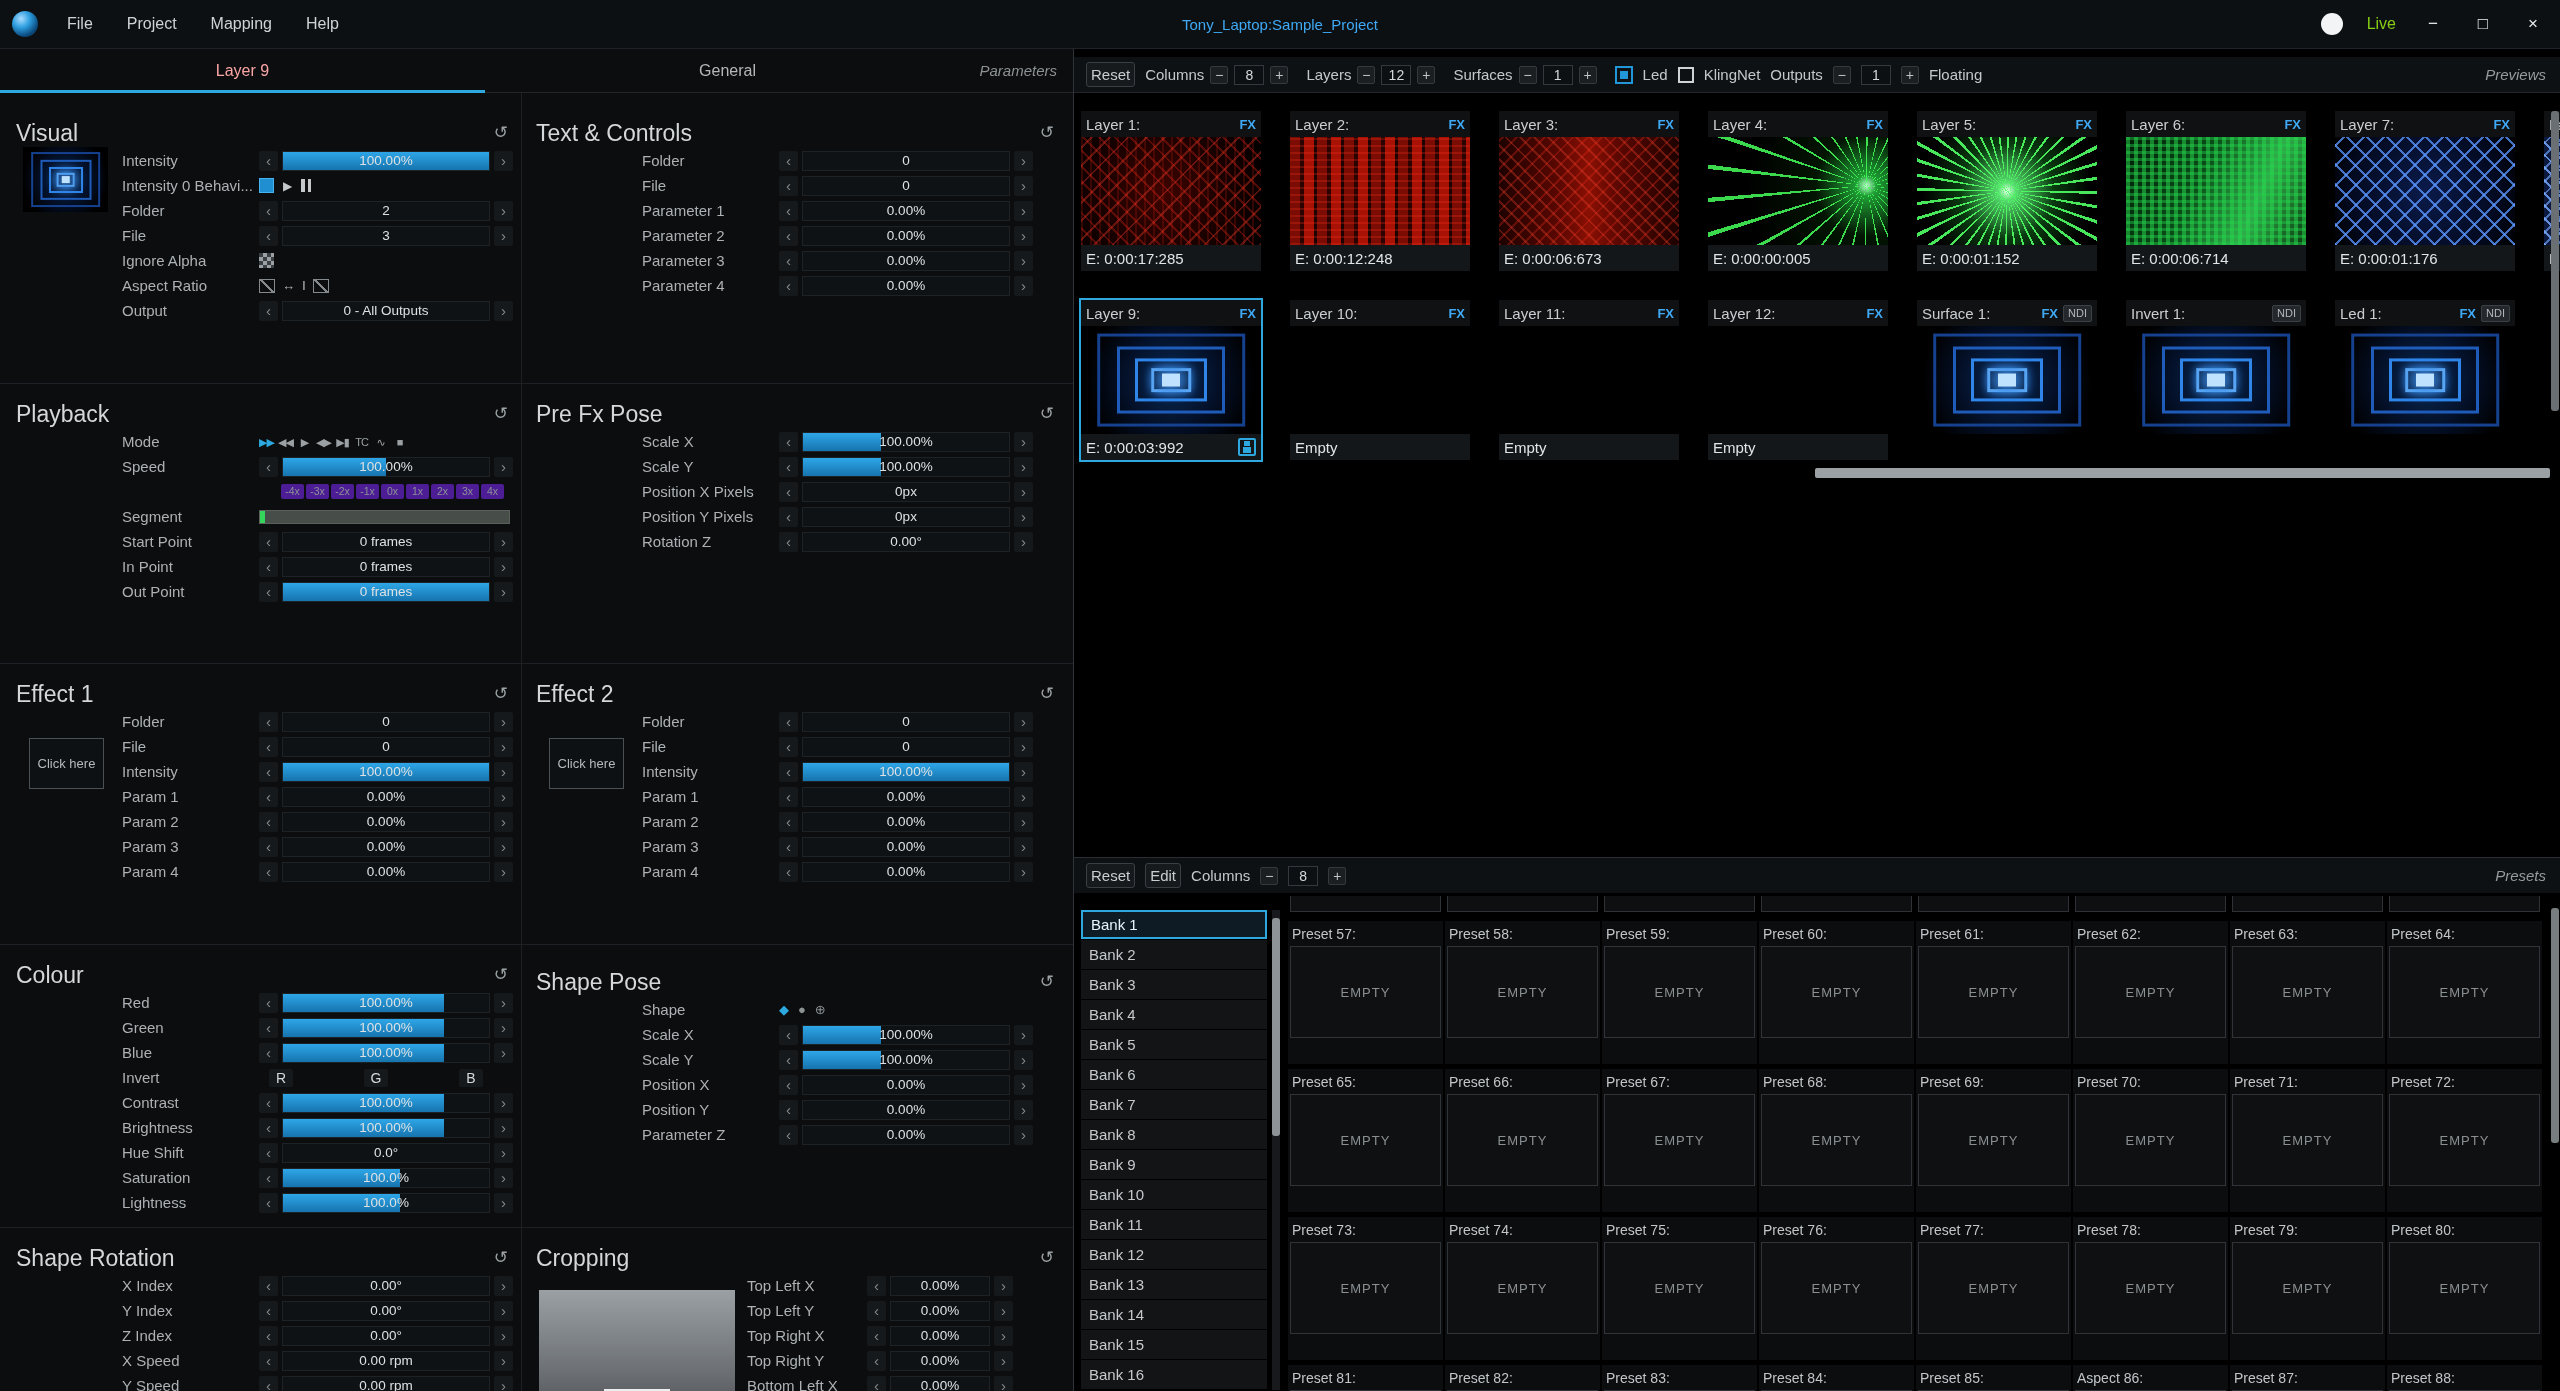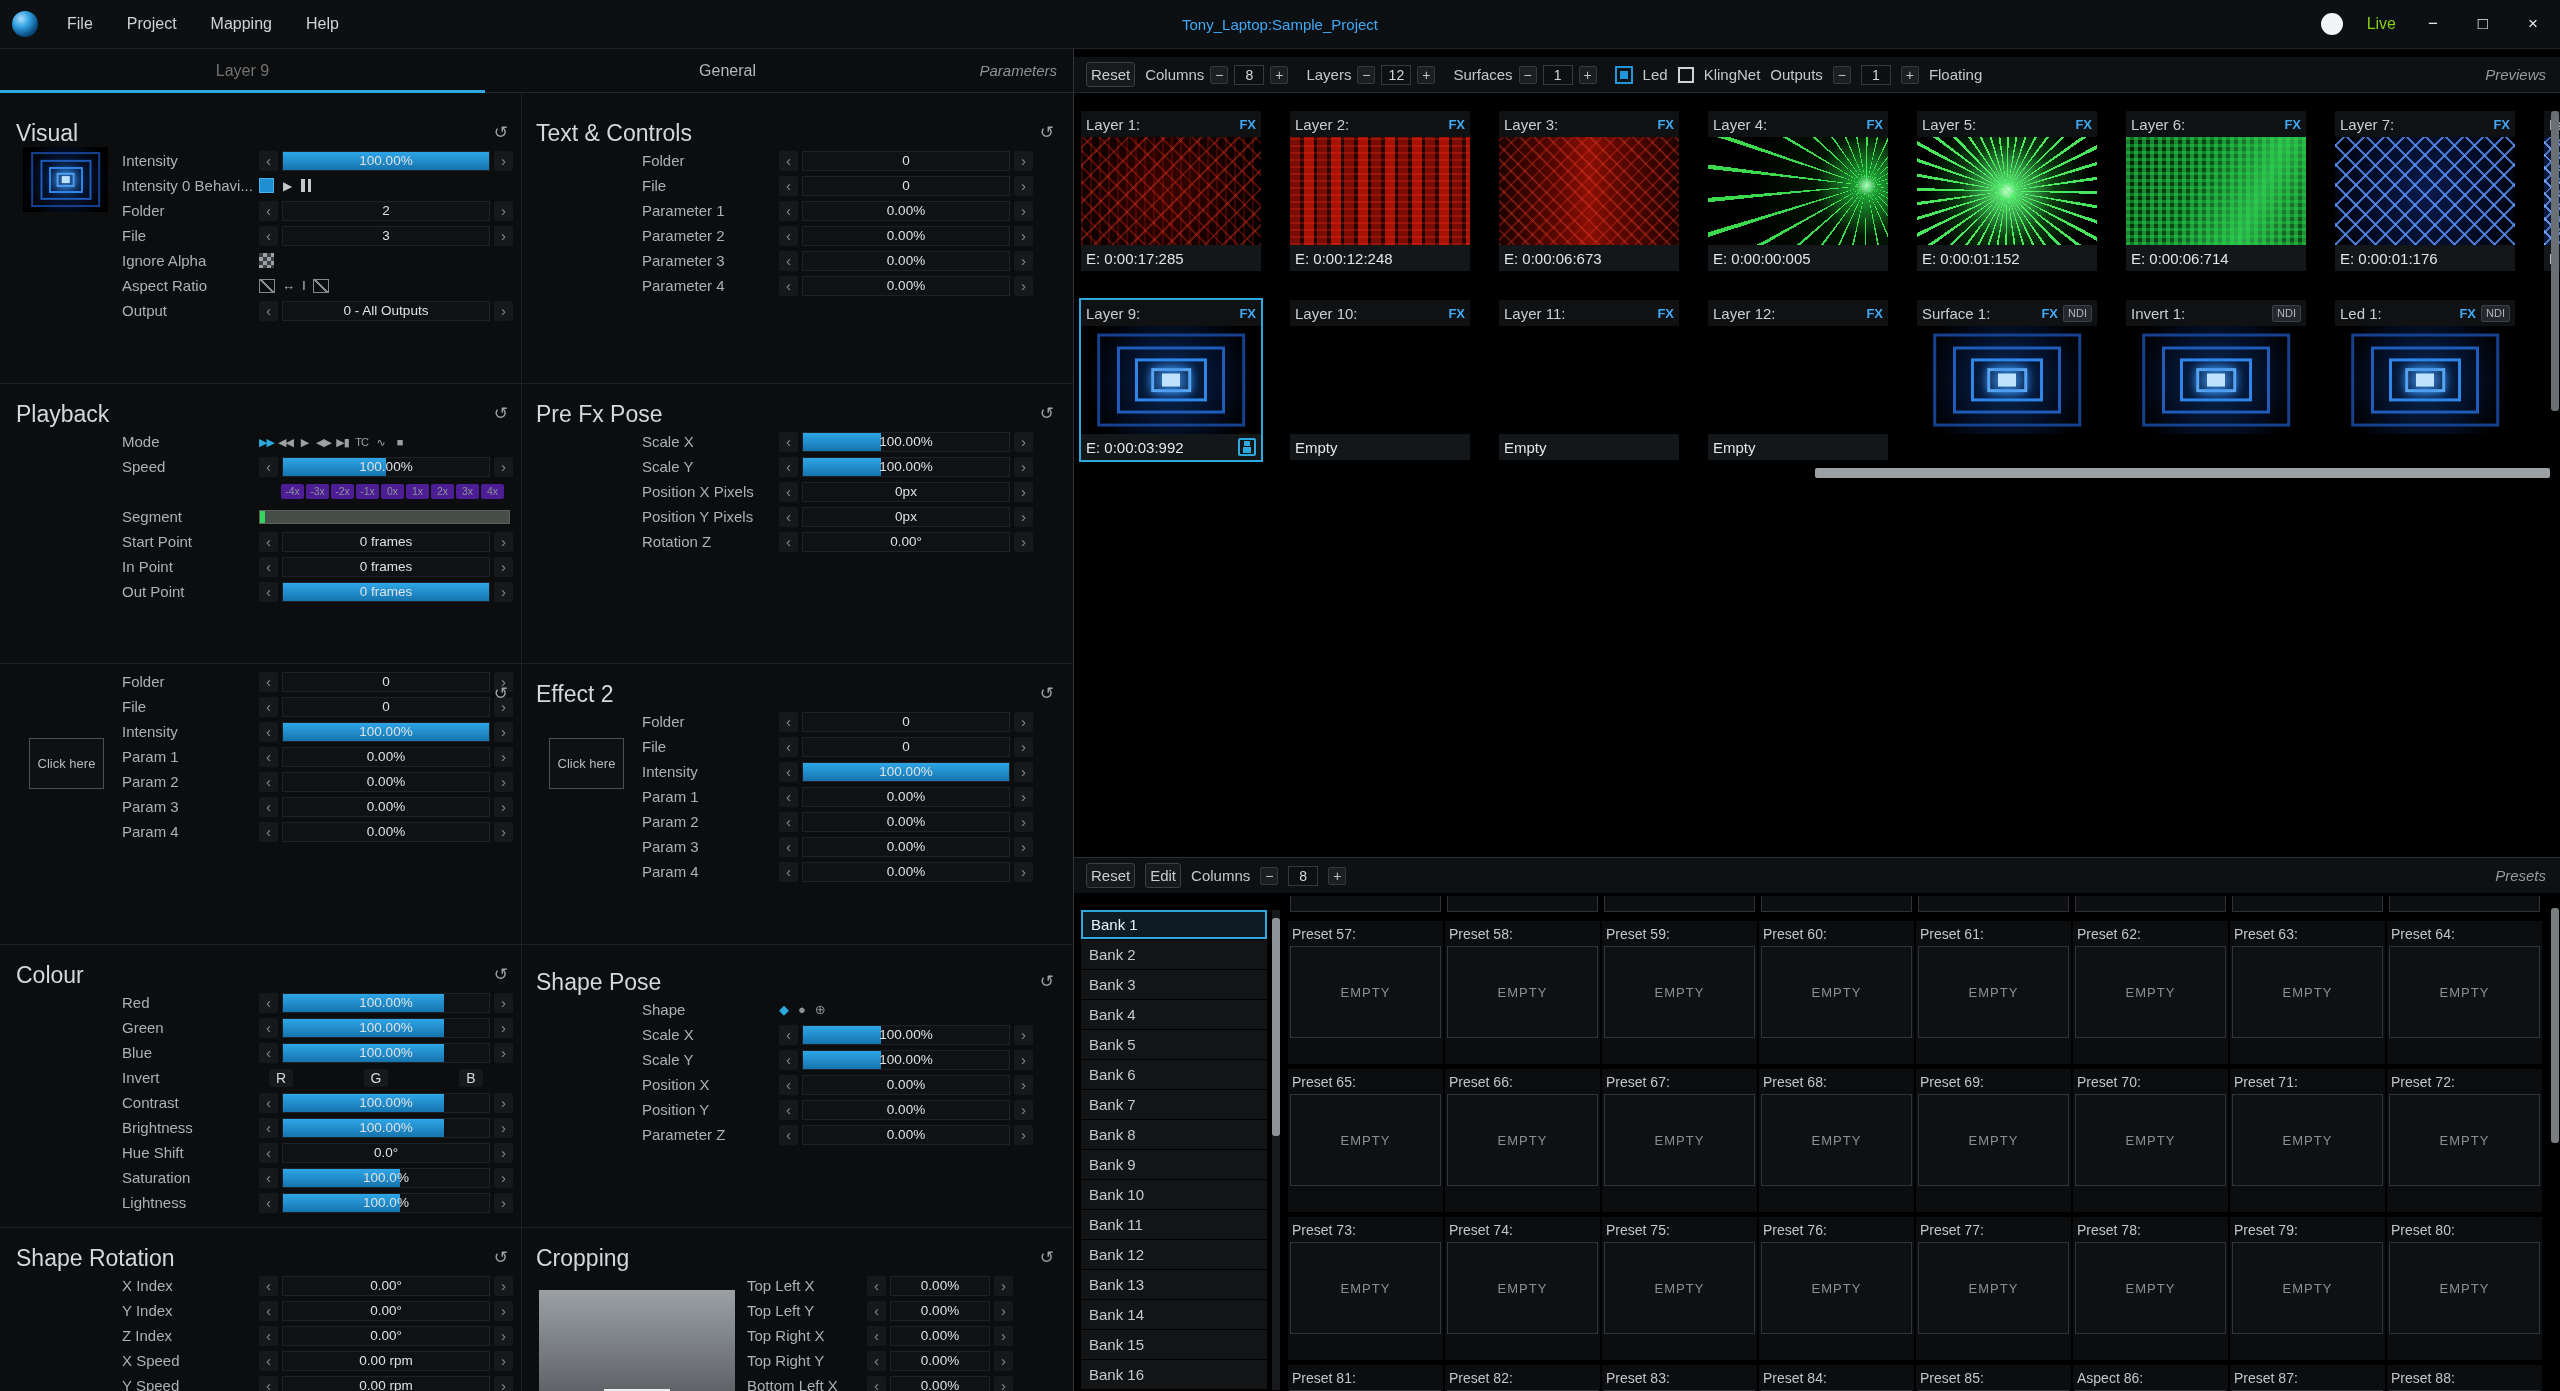--- a/index.html
+++ b/index.html
@@ -12,21 +12,21 @@
   .menu-item{padding:0 17px;font-size:16px;color:#cfd3d5;}
   #win-title{position:absolute;left:50%;transform:translateX(-50%);color:#3fa9f5;font-size:15px;}
   .top-right{margin-left:auto;display:flex;align-items:center;gap:24px;padding-right:14px;}
   .live-dot{width:22px;height:22px;border-radius:50%;background:#f2f4f5;}
   .live-label{font-size:16px;color:#84cc16;}
   .winbtn{font-size:17px;color:#e8eaec;width:26px;text-align:center;}
   
   #leftpanel{position:absolute;left:0;top:49px;width:1074px;height:1342px;background:#0b0d0f;border-right:1px solid #30343a;overflow:hidden;}
   #tabbar{position:absolute;top:0;left:0;width:100%;height:44px;border-bottom:1px solid #23272a;display:flex;align-items:center;}
   .tab{width:485px;text-align:center;font-size:16px;color:#b4b8ba;}
-  .tab.active{color:#737373;}
+  .tab.active{color:#fca5a5;}
   .tab-underline{position:absolute;left:0;bottom:-1px;width:485px;height:3px;background:#2da9e0;}
   .params-link{margin-left:auto;padding-right:16px;font-style:italic;color:#8d9294;font-size:15px;}
   .hr{position:absolute;left:0;width:100%;height:1px;background:#1d2125;}
   .vr{position:absolute;left:521px;top:44px;bottom:0;width:1px;background:#1d2125;}
   .section{position:absolute;overflow:hidden;}
   .sec-title{font-size:23px;color:#d5d8da;padding:12px 0 0 8px;height:40px;}
   .sec-reset{position:absolute;right:12px;top:14px;font-size:17px;color:#9aa0a3;}
   .prow{display:flex;align-items:center;height:25px;padding-left:114px;}
   .plabel{width:137px;font-size:15px;color:#adb1b4;white-space:nowrap;overflow:hidden;text-overflow:ellipsis;flex:none;}
   .chev{flex:none;width:19px;height:20px;background:#16191c;color:#84898d;font-size:15px;line-height:19px;text-align:center;border-radius:2px;}
@@ -338,20 +338,21 @@
     <span class="pval" style="--fill: 100%;">
       <span class="fill"></span>
       <span class="vtext">0 frames</span>
     </span>
     <span class="chev">›</span>
   </div>
 </div>
   </div>
 
   <div class="section" style="left:8px;top:620px;width:512px;height:248px">
+    <div class="sec-title">Effect 1</div>
     <span class="sec-reset">↺</span>
     <div class="click-box">Click here</div>
     <div>
   <div class="prow">
     <span class="plabel">Folder</span>
     <span class="chev">‹</span>
     <span class="pval" style="--fill: 0%;">
       <span class="fill"></span>
       <span class="vtext">0</span>
     </span>

